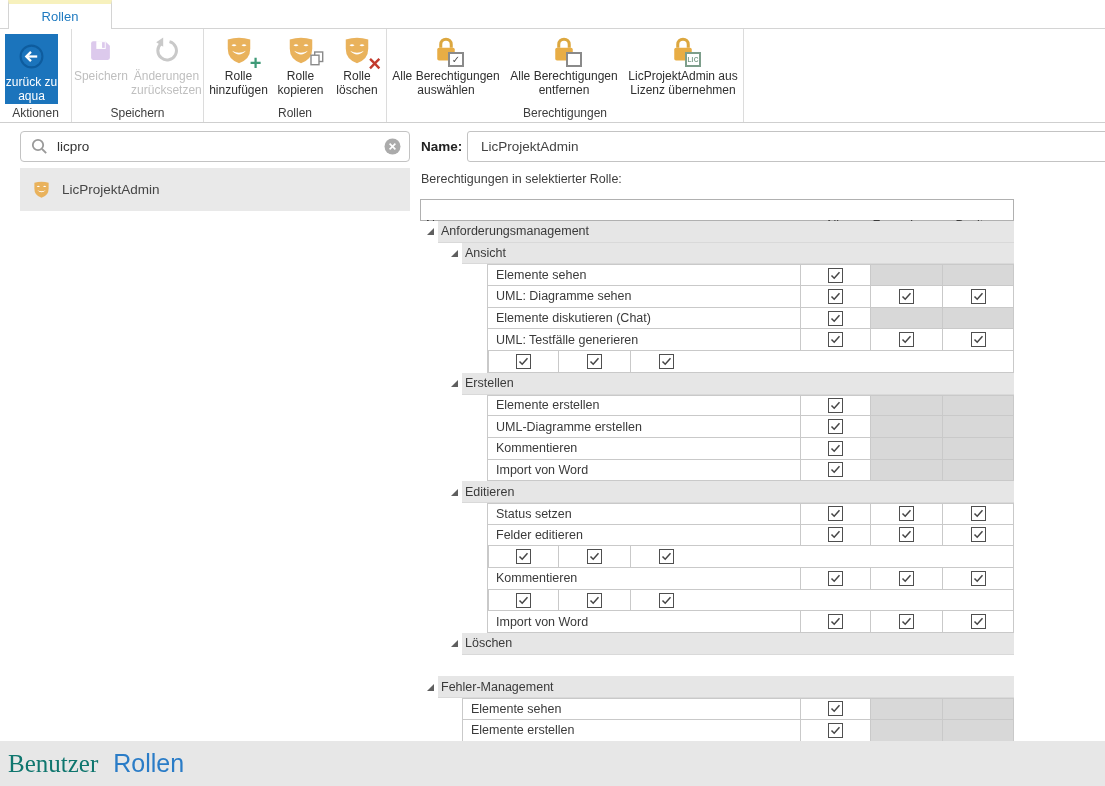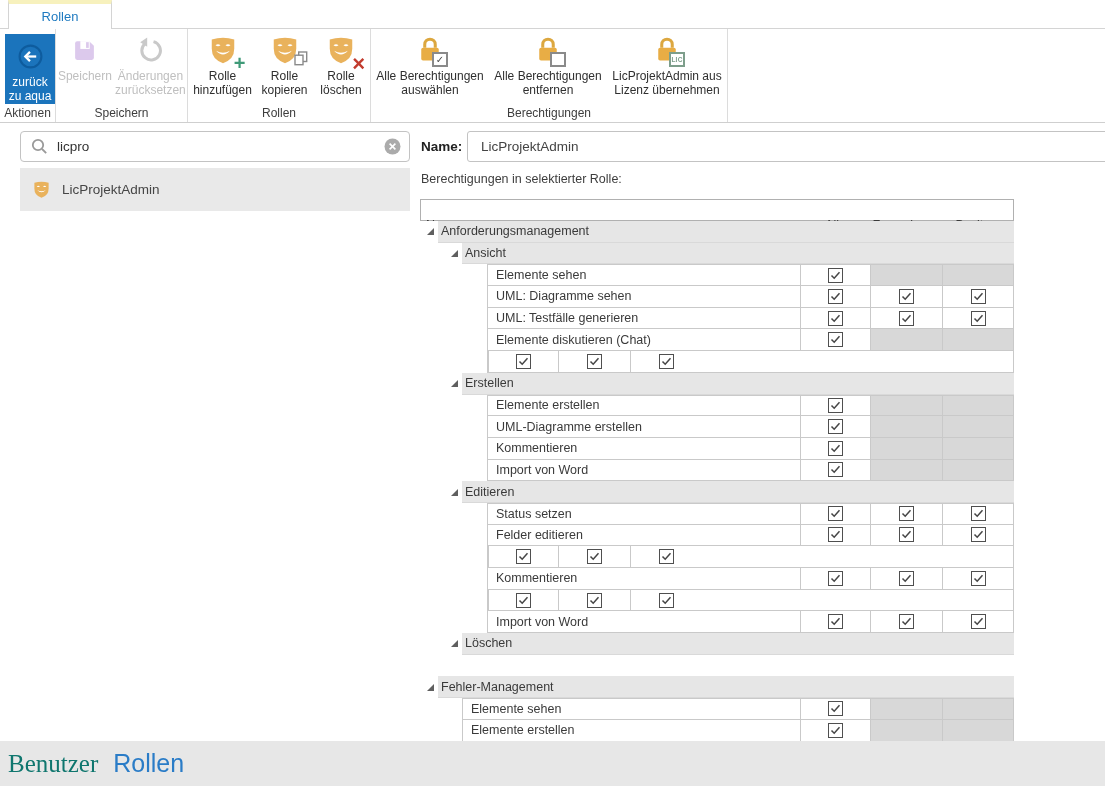--- a/index.html
+++ b/index.html
@@ -23,21 +23,21 @@
   .rbtns{display:flex;justify-content:center;align-items:flex-start;height:76px;}
   .rbtn{
     display:flex;flex-direction:column;align-items:center;text-align:center;
     font-size:12px;line-height:14px;color:#2f2f2f;padding-top:5px;box-sizing:border-box;cursor:default;
   }
   .rbtn .ric{height:32px;display:flex;align-items:center;justify-content:center;position:relative;margin-bottom:3px;flex:none;}
   .rbtn.disabled{color:#bfbfbf;}
   .rbtn.primary{
     background:#1b74bc;color:#fff;width:53px;height:70px;margin-top:5px;margin-left:5px;padding-top:6px;
   }
-  .g-aktionen{width:56px;}
+  .g-aktionen{width:72px;}
   .g-aktionen .rbtns{justify-content:flex-start;}
   .g-speichern{width:132px;}
   .g-rollen{width:183px;}
   .g-berecht{width:357px;}
   .g-filler{flex:1;border-right:none;}
   .badge{position:absolute;}
   .badge.plus{right:-8px;bottom:-6px;font-size:20px;font-weight:bold;color:#3f9a78;line-height:18px;}
   .badge.copy{right:-8px;bottom:-3px;}
   .badge.xmark{right:-9px;bottom:-7px;font-size:22px;font-weight:bold;color:#c23b2e;line-height:18px;}
   .lockbadge{
@@ -342,57 +342,57 @@
             <svg width="11" height="11" viewBox="0 0 11 11">
               <polyline points="1.5,5.5 4.2,8.2 9.5,2.2" fill="none" stroke="#454545" stroke-width="1.5"></polyline>
             </svg>
           </span>
         </div>
       </div>
     </div>
     <div class="prow item">
       <div class="gutter" style="width: 67px;"></div>
       <div class="cells">
-        <div class="cell namec">UML: Testfälle generieren</div>
-        <div class="cell chkc" style="width: 70px;">
-          <span class="cb">
-            <svg width="11" height="11" viewBox="0 0 11 11">
-              <polyline points="1.5,5.5 4.2,8.2 9.5,2.2" fill="none" stroke="#454545" stroke-width="1.5"></polyline>
-            </svg>
-          </span>
-        </div>
-        <div class="cell chkc" style="width: 72px;">
-          <span class="cb">
-            <svg width="11" height="11" viewBox="0 0 11 11">
-              <polyline points="1.5,5.5 4.2,8.2 9.5,2.2" fill="none" stroke="#454545" stroke-width="1.5"></polyline>
-            </svg>
-          </span>
-        </div>
-        <div class="cell chkc" style="width: 71px;">
-          <span class="cb">
-            <svg width="11" height="11" viewBox="0 0 11 11">
-              <polyline points="1.5,5.5 4.2,8.2 9.5,2.2" fill="none" stroke="#454545" stroke-width="1.5"></polyline>
-            </svg>
-          </span>
-        </div>
-      </div>
-    </div>
-    <div class="prow item">
-      <div class="gutter" style="width: 67px;"></div>
-      <div class="cells">
         <div class="cell namec">Elemente diskutieren (Chat)</div>
         <div class="cell chkc" style="width: 70px;">
           <span class="cb">
             <svg width="11" height="11" viewBox="0 0 11 11">
               <polyline points="1.5,5.5 4.2,8.2 9.5,2.2" fill="none" stroke="#454545" stroke-width="1.5"></polyline>
             </svg>
           </span>
         </div>
         <div class="cell chkc off" style="width: 72px;"></div>
         <div class="cell chkc off" style="width: 71px;"></div>
+      </div>
+    </div>
+    <div class="prow item">
+      <div class="gutter" style="width: 67px;"></div>
+      <div class="cells">
+        <div class="cell namec">UML: Testfälle generieren</div>
+        <div class="cell chkc" style="width: 70px;">
+          <span class="cb">
+            <svg width="11" height="11" viewBox="0 0 11 11">
+              <polyline points="1.5,5.5 4.2,8.2 9.5,2.2" fill="none" stroke="#454545" stroke-width="1.5"></polyline>
+            </svg>
+          </span>
+        </div>
+        <div class="cell chkc" style="width: 72px;">
+          <span class="cb">
+            <svg width="11" height="11" viewBox="0 0 11 11">
+              <polyline points="1.5,5.5 4.2,8.2 9.5,2.2" fill="none" stroke="#454545" stroke-width="1.5"></polyline>
+            </svg>
+          </span>
+        </div>
+        <div class="cell chkc" style="width: 71px;">
+          <span class="cb">
+            <svg width="11" height="11" viewBox="0 0 11 11">
+              <polyline points="1.5,5.5 4.2,8.2 9.5,2.2" fill="none" stroke="#454545" stroke-width="1.5"></polyline>
+            </svg>
+          </span>
+        </div>
       </div>
     </div>
     <div class="prow item">
       <div class="gutter" style="width: 67px;"></div>
       <div class="cells">
         <div class="cell chkc" style="width: 70px;">
           <span class="cb">
             <svg width="11" height="11" viewBox="0 0 11 11">
               <polyline points="1.5,5.5 4.2,8.2 9.5,2.2" fill="none" stroke="#454545" stroke-width="1.5"></polyline>
             </svg>

